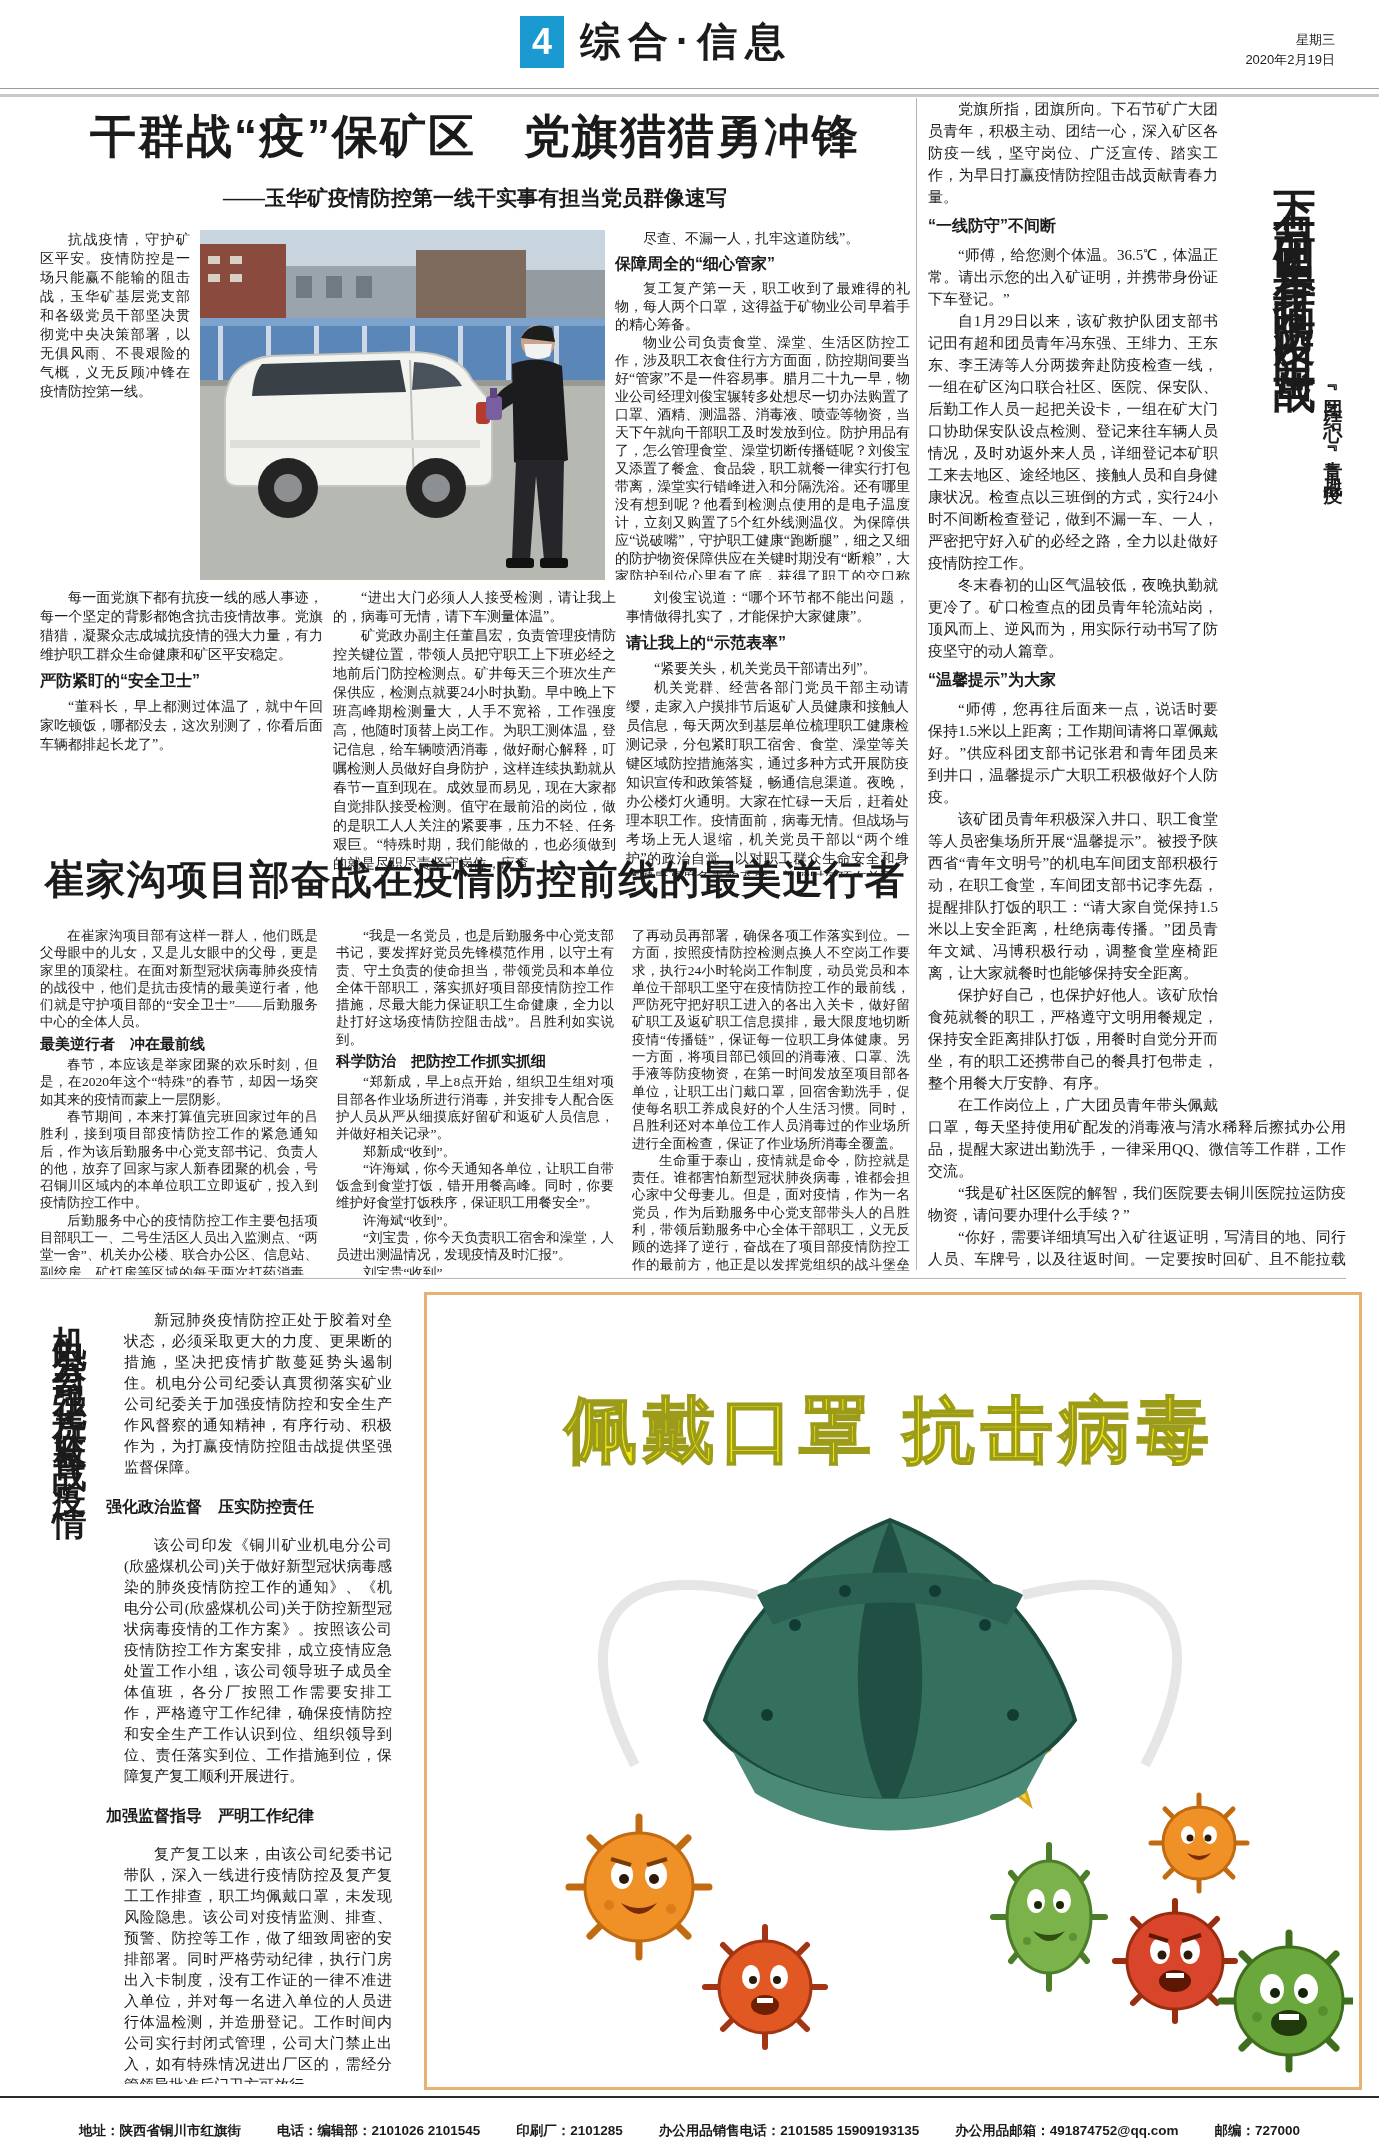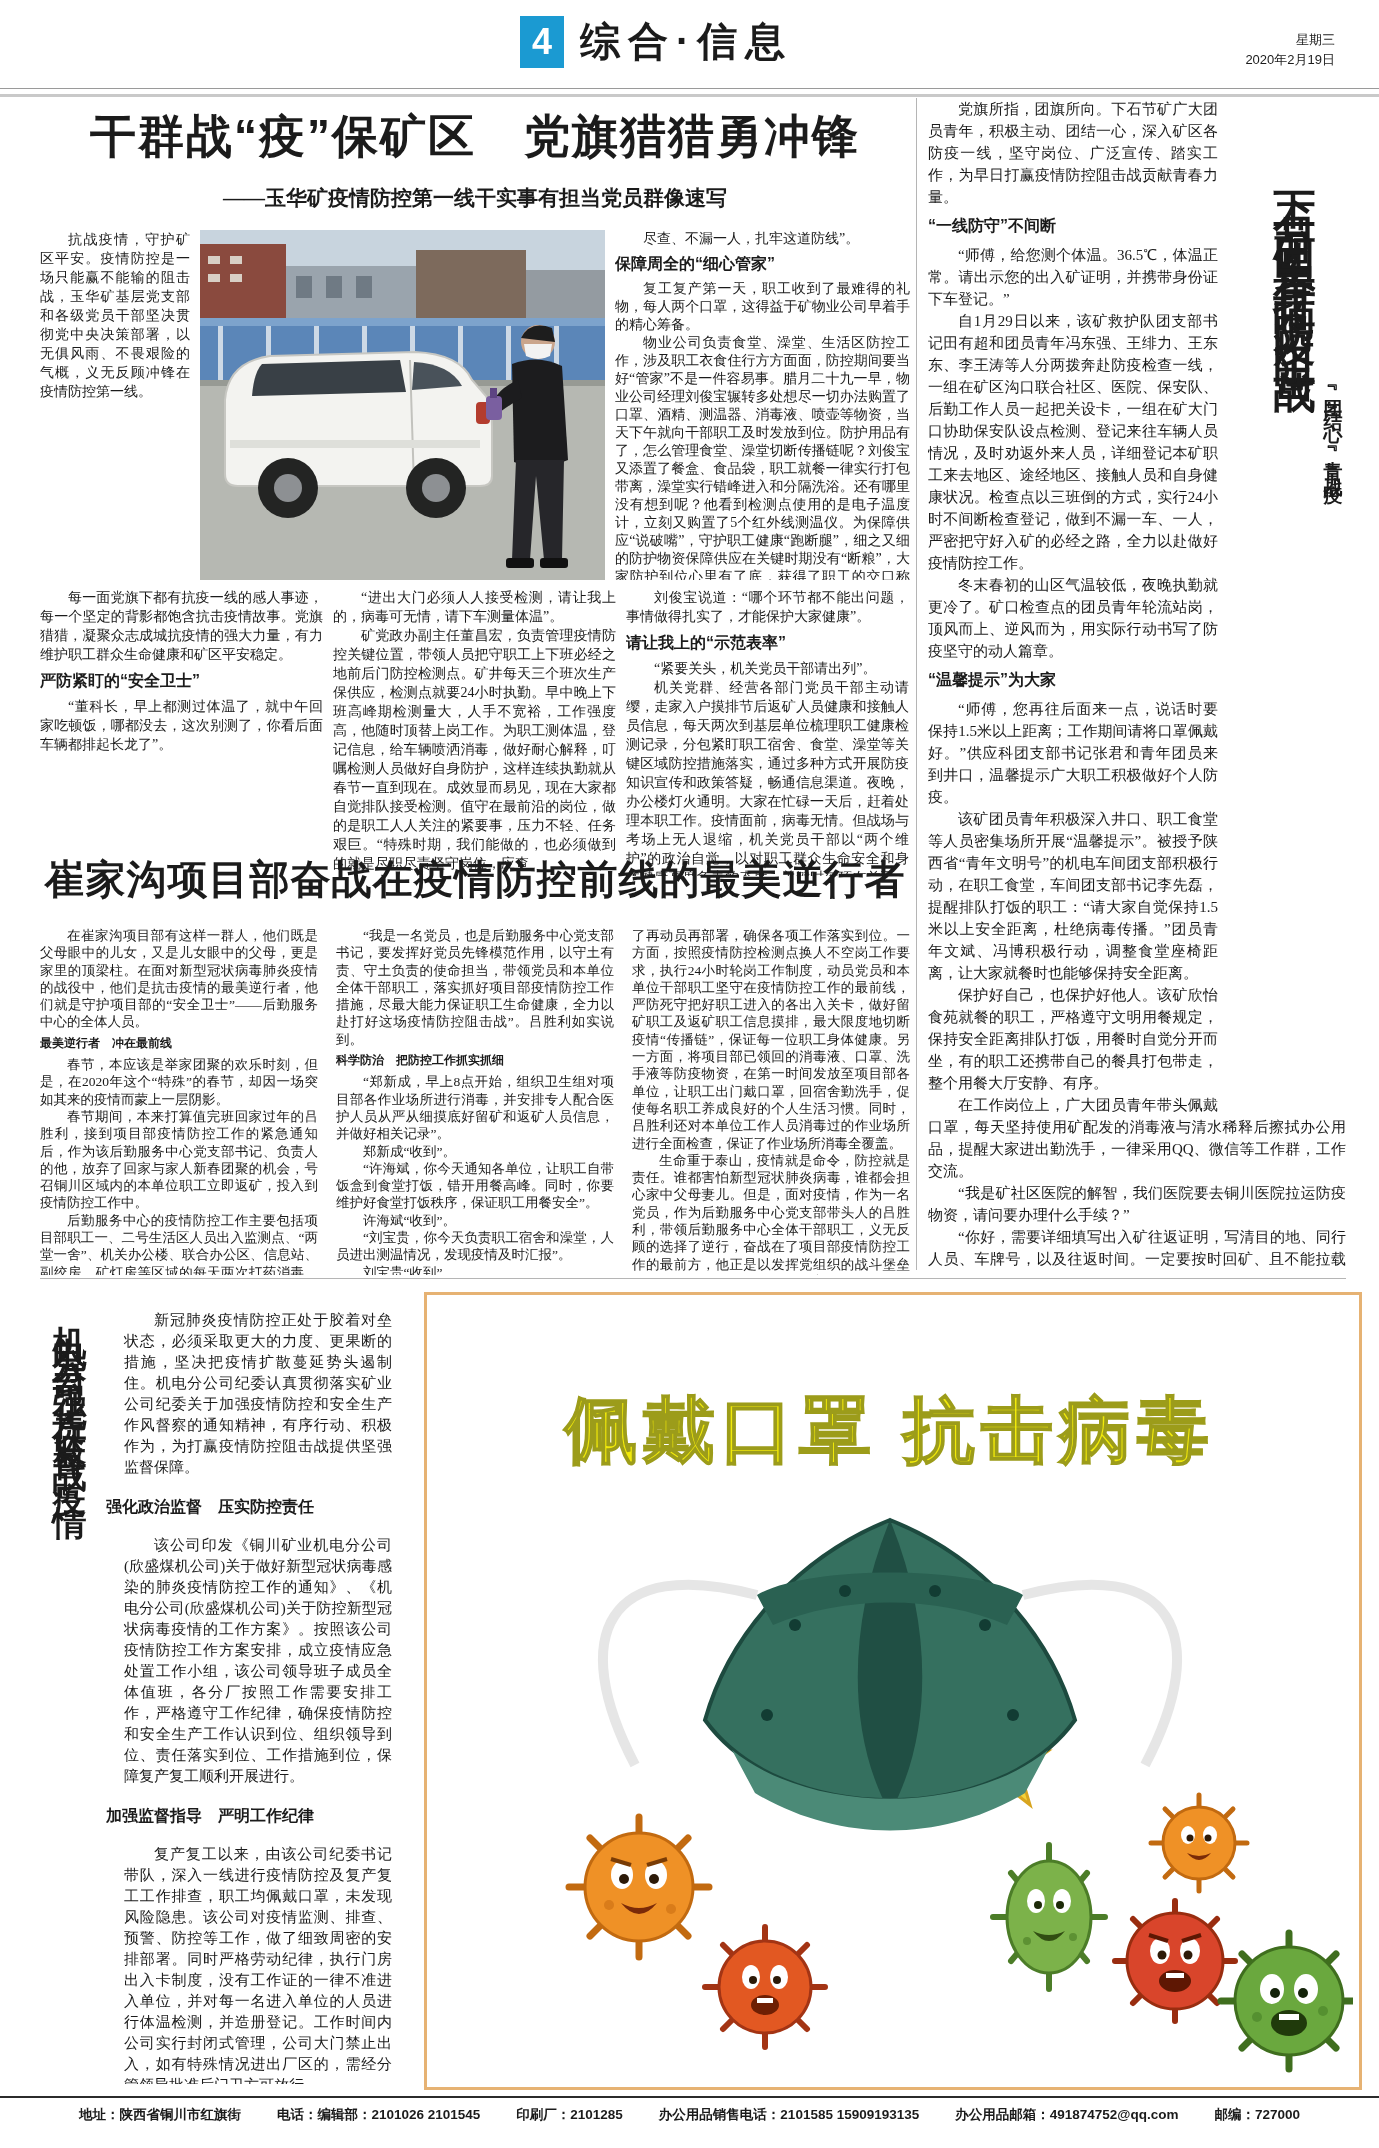--- a/index.html
+++ b/index.html
@@ -50,35 +50,35 @@
   .right-vert-headline{font-size:42px;font-weight:900;letter-spacing:12px;
         font-family:"Liberation Sans",sans-serif;line-height:1.2;margin-top:60px;}
   .right-motto{font-size:19px;font-weight:bold;letter-spacing:6px;line-height:1.4;
         margin-top:280px;font-family:"Liberation Sans",sans-serif;}
   
   .art-cui{position:absolute;left:40px;top:852px;width:870px;height:420px;}
   .cui-headline{text-align:center;font-size:40px;font-weight:900;letter-spacing:1px;
         font-family:"Liberation Serif",serif;white-space:nowrap;}
   .cui-band{display:flex;gap:18px;margin-top:20px;height:348px;}
   .ccol{width:283px;font-size:13.5px;line-height:17.3px;}
-  .art-cui .subhead{font-size:12px;margin:4px 0 !important;}
+  .art-cui .subhead{font-size:15px;margin:4px 0 !important;}
   
   .art-jidian{position:absolute;left:40px;top:1292px;width:370px;height:792px;display:flex;gap:14px;}
   .jidian-headline{writing-mode:vertical-rl;text-orientation:upright;font-size:34px;font-weight:900;
         letter-spacing:12px;font-family:"Liberation Serif",serif;width:52px;margin-top:6px;}
   .jidian-body{flex:1;font-size:15px;line-height:21px;text-align:justify;overflow:hidden;}
   .jidian-body p{margin:18px;text-indent:2em;}
   .jidian-body .subhead{font-size:16px;}
   
   .poster{position:absolute;left:424px;top:1292px;width:932px;height:792px;
         border:3px solid #e6b273;background:#fff;}
   .poster svg{display:block;}
   
   .footer{position:absolute;left:0;top:2096px;width:1379px;border-top:2px solid #2b2b2b;
-        padding-top:8px;display:flex;justify-content:center;gap:36px;
+        padding-top:24px;display:flex;justify-content:center;gap:36px;
         font-family:"Liberation Sans",sans-serif;font-size:13.5px;font-weight:bold;white-space:nowrap;}
 </style>
 </head>
 <body>
 
 <div class="page">
 
   <div class="header">
     <div class="section-group">
       <div class="page-num-box">4</div>

